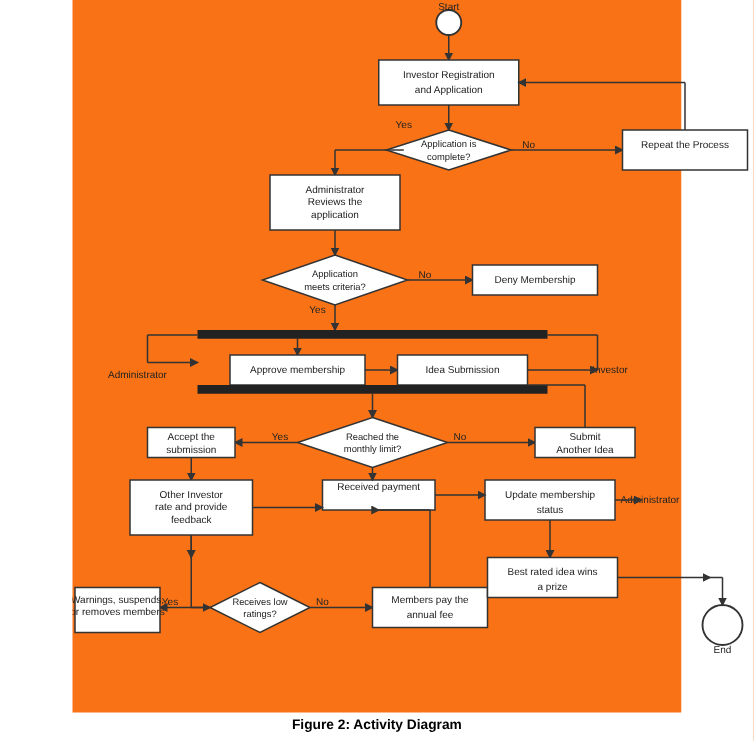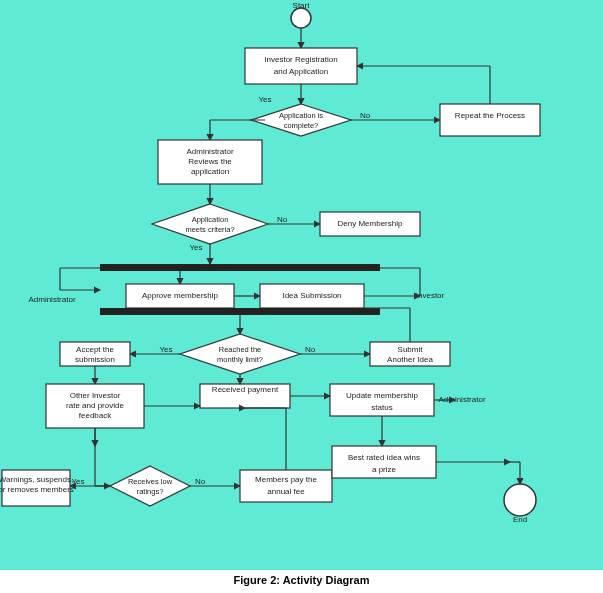--- a/index.html
+++ b/index.html
@@ -9,24 +9,24 @@
       font-size: 10px;
       width: 603px;
       height: 593px;
       overflow: hidden;
       display: flex;
       flex-direction: column;
       align-items: center;
       justify-content: flex-start;
     }
     .diagram-container {
-      width: 603px;
+      width: 487px;
       height: 570px;
       position: relative;
-      background: #5eead4;
+      background: #f97316;
     }
     .caption {
       text-align: center;
       font-size: 11px;
       font-weight: bold;
       margin-top: 4px;
     }
 
     
     svg {

